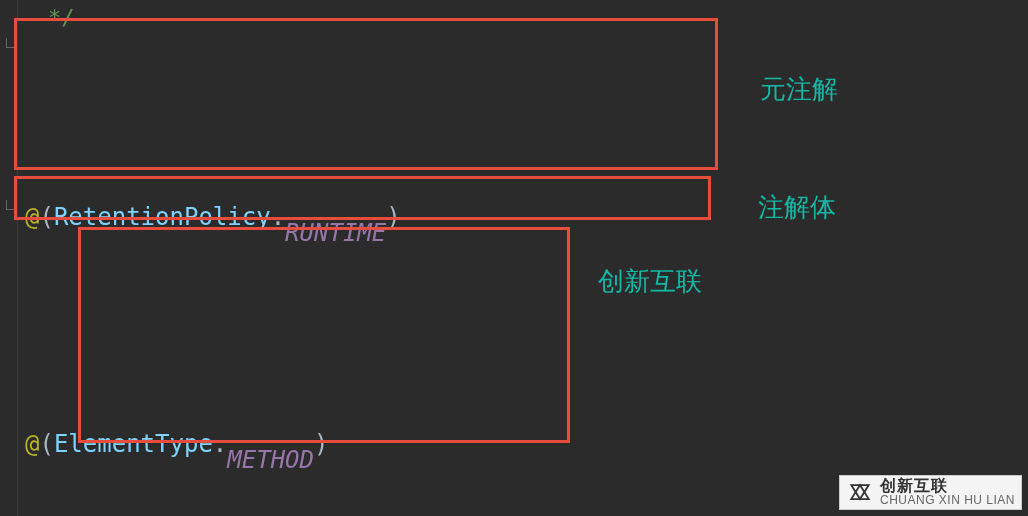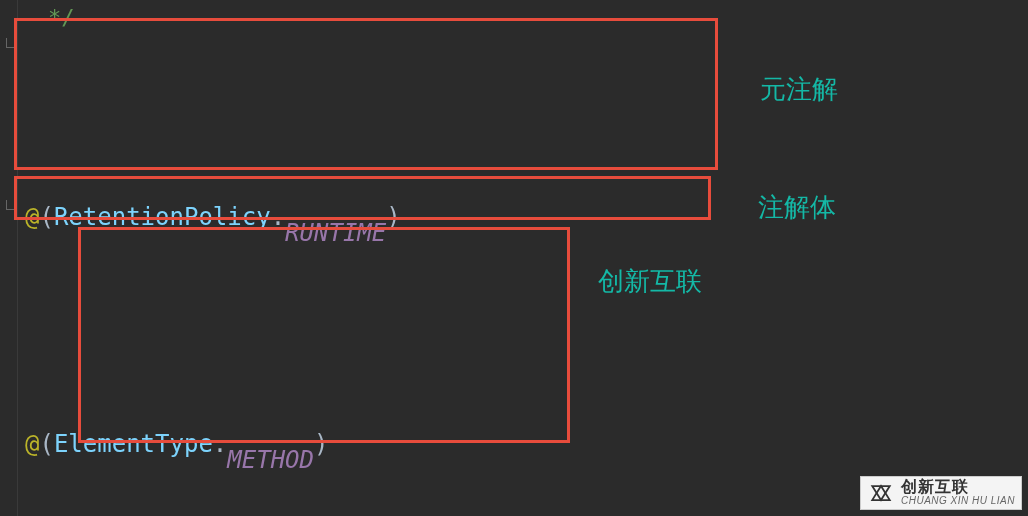--- a/index.html
+++ b/index.html
@@ -70,21 +70,21 @@
       display: flex;
       align-items: center;
       gap: 6px;
       font-family: "PingFang SC", sans-serif;
     }
     .wm-logo {
       width: 28px; height: 28px;
       display: flex; align-items: center; justify-content: center;
     }
     .wm-text-cn { font-size: 16px; color: #333; font-weight: 600; letter-spacing: 1px; }
-    .wm-text-en { font-size: 10px; color: #666; letter-spacing: 0.5px; font-style: italic; }
+    .wm-text-en { font-size: 12px; color: #666; letter-spacing: 0.5px; }
     .wm-textcol { display: flex; flex-direction: column; line-height: 1.05; justify-content: space-between; }
   </style>
 </head>
 <body>
 
 <div class="gutter">
   <div class="fold-marker" style="top:38px;"></div>
   <div class="fold-marker" style="top:200px;"></div>
 </div>
 

